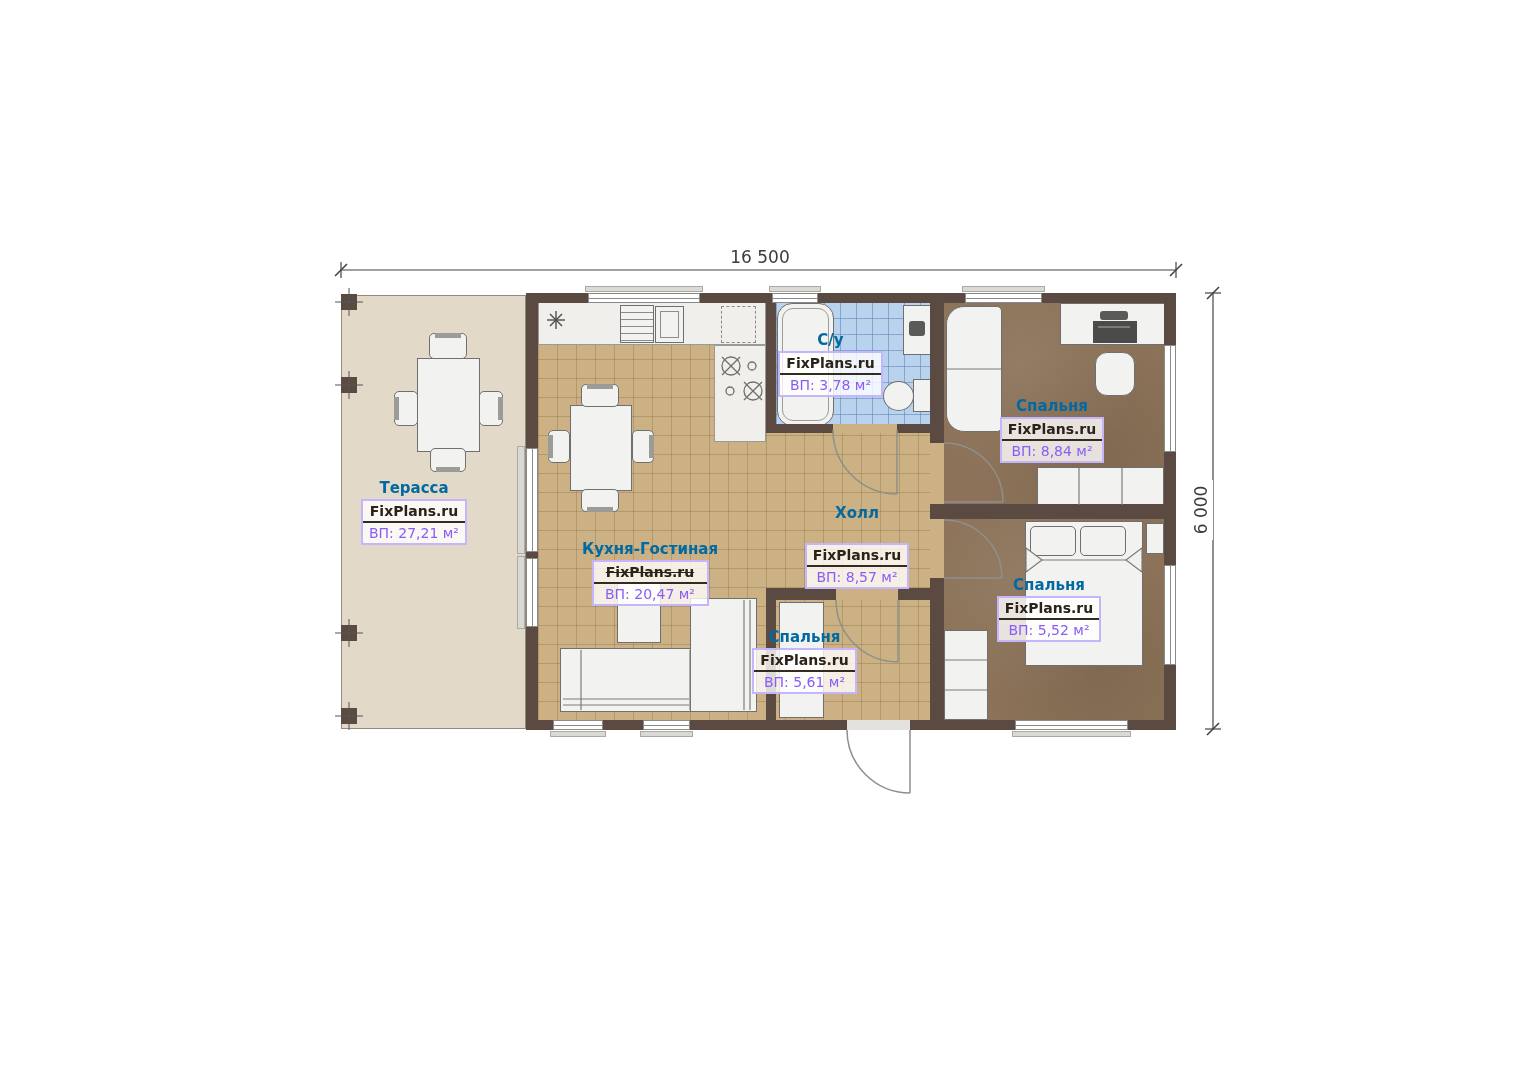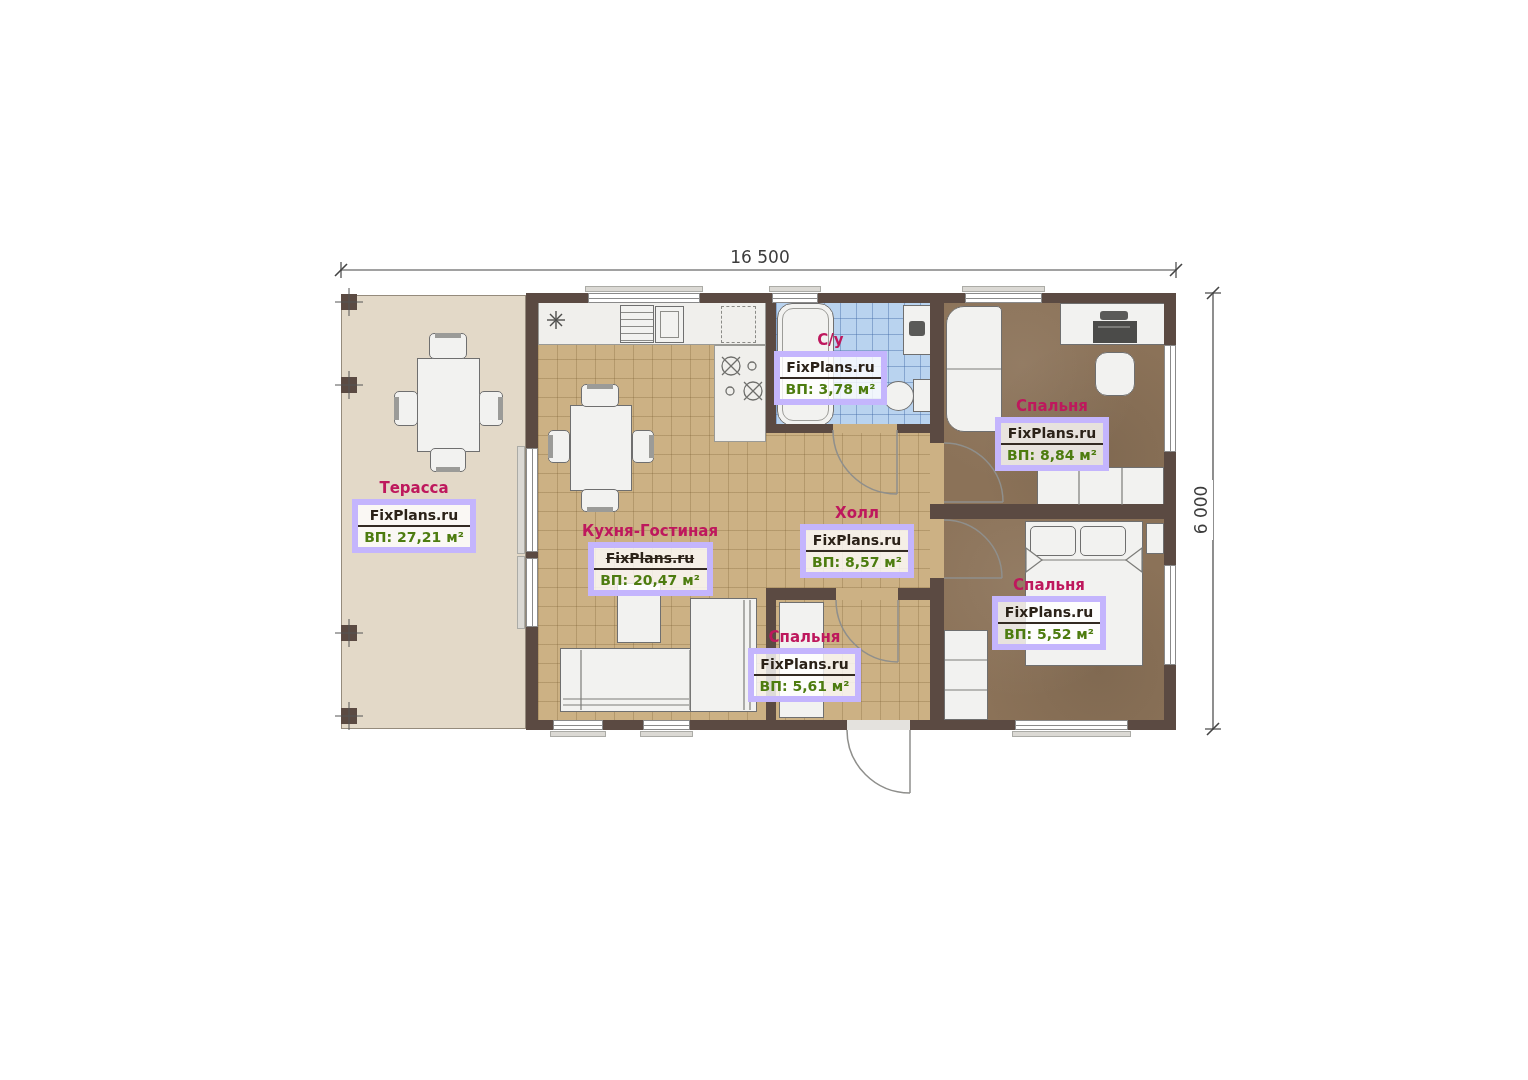--- a/index.html
+++ b/index.html
@@ -30,25 +30,25 @@
   .chair.n>i{top:-1px;left:14%;width:72%;height:5px;}
   .chair.s>i{bottom:-1px;left:14%;width:72%;height:5px;}
   .chair.w>i{left:-1px;top:14%;height:72%;width:5px;}
   .chair.e>i{right:-1px;top:14%;height:72%;width:5px;}
   .col{position:absolute;width:16px;height:16px;background:#5b4a42;}
   .drawers{position:absolute;background:#f2f2f0;border:1.5px solid #6f6f6f;box-sizing:border-box;
     background-image:repeating-linear-gradient(to bottom,transparent 0 6px,#8b8b88 6px 7px);}
   .dashedbox{position:absolute;border:1.5px dashed #8a8a86;box-sizing:border-box;}
   .inner{position:absolute;inset:4px;border:1px solid #9c9c98;border-radius:11px;}
   .room-label{position:absolute;display:flex;flex-direction:column;align-items:center;z-index:40;}
-  .room-title{font-weight:bold;font-size:15px;color:#be185d;white-space:nowrap;margin-bottom:2px;}
-  .label-box{border:6px solid #c4b5fd;background:rgba(255,255,255,.80);text-align:center;}
+  .room-title{font-weight:bold;font-size:15px;color:#0369a1;white-space:nowrap;margin-bottom:2px;}
+  .label-box{border:2px solid #c4b5fd;background:rgba(255,255,255,.80);text-align:center;}
   .label-box .wm{font-size:14px;font-weight:bold;color:#2b2218;padding:2px 6px;border-bottom:2px solid #332a22;white-space:nowrap;}
   .label-box .wm.struck{text-decoration:line-through;}
-  .label-box .area{font-size:14px;font-weight:bold;color:#4d7c0f;padding:2px 6px;white-space:nowrap;}
+  .label-box .area{font-size:14px;font-weight:normal;color:#8b5cf6;padding:2px 6px;white-space:nowrap;}
   .dim{position:absolute;font-size:17px;color:#3c3c3c;text-align:center;z-index:30;}
   svg.overlay{position:absolute;left:0;top:0;z-index:20;pointer-events:none;}
 </style>
 </head>
 <body>
 
 <div id="canvas">
 
   <div class="abs" style="left:341px;top:295px;width:185px;height:434px;background:#e3d9c8;border:1px solid #958b7c;"></div>
   <div class="abs tiles" style="left:538px;top:302px;width:392px;height:418px;"></div>
@@ -239,37 +239,37 @@
   <div class="dim" style="left:1172px;top:499px;width:60px;height:22px;transform:rotate(-90deg);background:#fff;">6 000</div>
 
   <div class="room-label" style="left:354px;top:479px;width:120px;">
     <div class="room-title">Терасса</div>
     <div class="label-box">
       <div class="wm">FixPlans.ru</div>
       <div class="area">ВП: 27,21 м²</div>
     </div>
   </div>
 
-  <div class="room-label" style="left:585px;top:522px;width:130px;align-items:center;">
+  <div class="room-label" style="left:585px;top:540px;width:130px;align-items:center;">
     <div class="room-title">Кухня-Гостиная</div>
     <div class="label-box" style="width:113px;">
       <div class="wm struck">FixPlans.ru</div>
       <div class="area">ВП: 20,47 м²</div>
     </div>
   </div>
 
   <div class="room-label" style="left:782px;top:331px;width:97px;">
     <div class="room-title">С/у</div>
     <div class="label-box">
       <div class="wm">FixPlans.ru</div>
       <div class="area">ВП: 3,78 м²</div>
     </div>
   </div>
 
-  <div class="room-label" style="left:810px;top:504px;width:94px;">
+  <div class="room-label" style="left:810px;top:504px;width:94px;gap:19px;">
     <div class="room-title">Холл</div>
     <div class="label-box">
       <div class="wm">FixPlans.ru</div>
       <div class="area">ВП: 8,57 м²</div>
     </div>
   </div>
 
   <div class="room-label" style="left:1005px;top:397px;width:94px;">
     <div class="room-title">Спальня</div>
     <div class="label-box">

